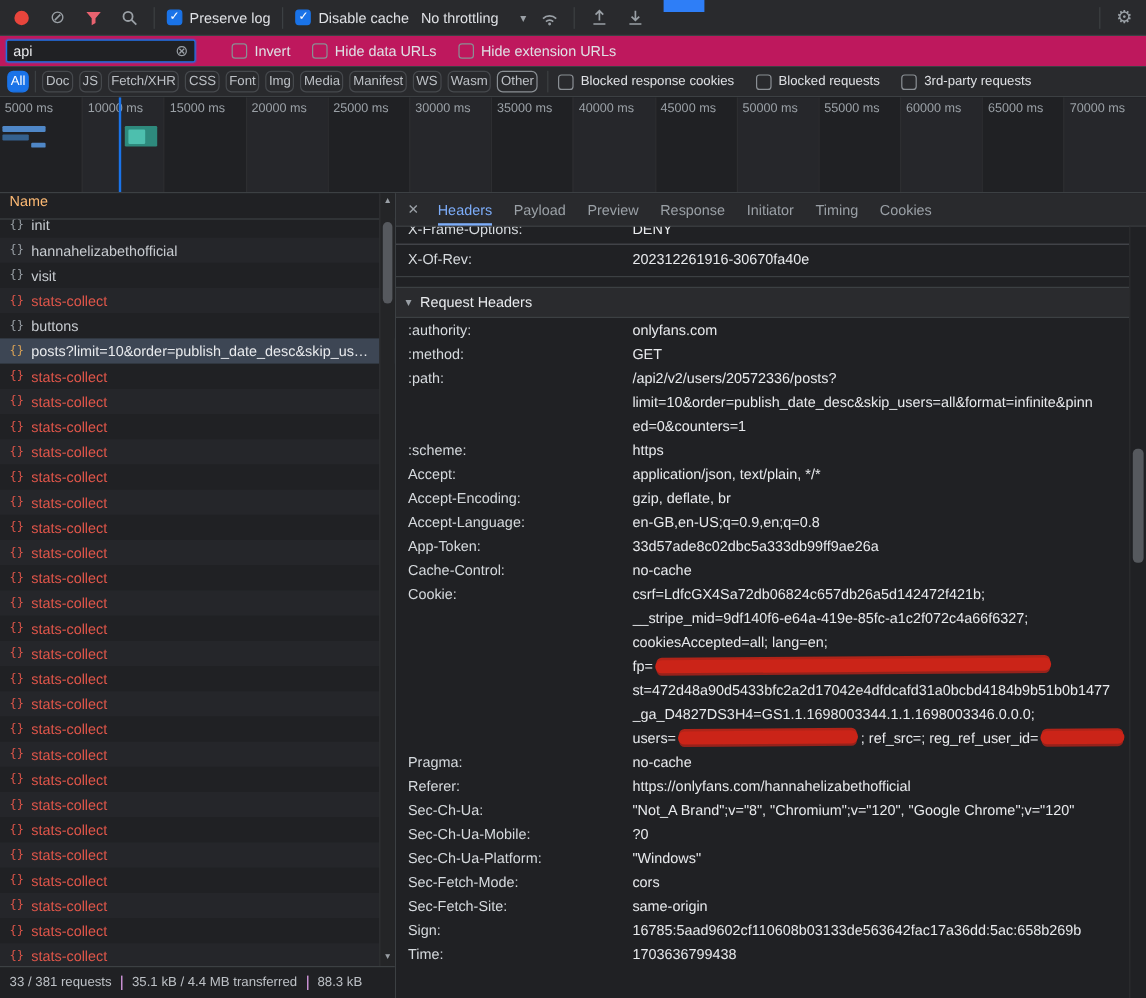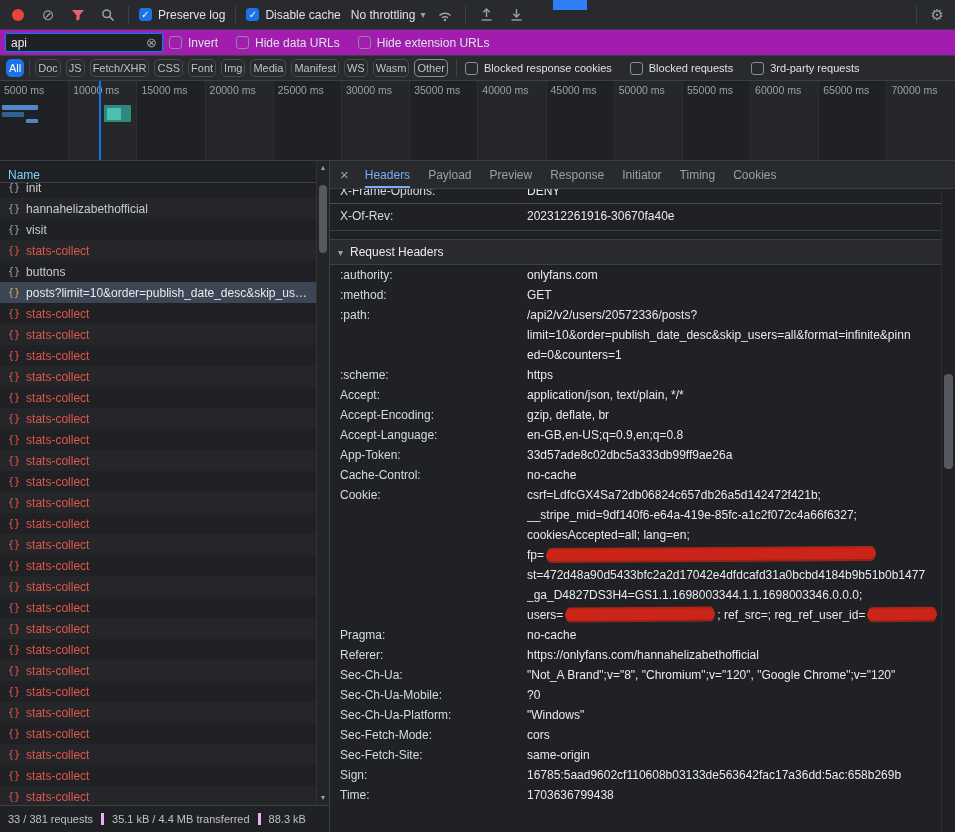--- a/index.html
+++ b/index.html
@@ -9,26 +9,26 @@
 
   
   .toolbar{position:relative;height:30px;background:#292a2d;border-bottom:1px solid #3c4043;display:flex;align-items:center;padding:0 8px;gap:10px}
   .icon-btn{width:20px;height:20px;display:inline-flex;align-items:center;justify-content:center;color:#9aa0a6;flex:none}
   .glyph{font-size:15px;line-height:1}
   .rec-dot{width:12px;height:12px;border-radius:50%;background:#e8453c}
   .tool-sep{width:1px;height:18px;background:#3c4043;flex:none}
   .cb{display:inline-flex;align-items:center;gap:6px;color:#dfe1e5;white-space:nowrap;cursor:default}
   .box{width:13px;height:13px;border:1.5px solid #8a8f94;border-radius:3px;flex:none;display:inline-flex;align-items:center;justify-content:center;font-size:10px;color:transparent;line-height:1}
   .box.checked{background:#1a73e8;border-color:#1a73e8;color:#fff}
-  .throttle{display:inline-flex;align-items:center;gap:5px;color:#dfe1e5;white-space:nowrap}
+  .throttle{display:inline-flex;align-items:center;gap:18px;color:#dfe1e5;white-space:nowrap}
   .caret{color:#9aa0a6;font-size:10px}
   .accent-bar{position:absolute;left:553px;top:0;width:34px;height:10px;background:#2e7ef7}
   .push{margin-left:auto}
 
-  .subbar{height:26px;background:#a21caf;border-bottom:1px solid #3c4043;display:flex;align-items:center;padding:0 5px;gap:6px}
+  .subbar{height:26px;background:#be185d;border-bottom:1px solid #3c4043;display:flex;align-items:center;padding:0 5px;gap:30px}
   .filter-input{width:158px;height:19px;background:#202124;border:1px solid #1a73e8;box-shadow:0 0 0 1px rgba(26,115,232,.35);border-radius:2px;display:flex;align-items:center;padding:0 5px;color:#e8eaed}
   .filter-input .val{flex:1;overflow:hidden;white-space:nowrap}
   .clear-x{color:#9aa0a6;font-size:13px;line-height:1}
   .cb-group{display:inline-flex;align-items:center;gap:18px}
 
   .chipbar{height:25px;background:#292a2d;border-bottom:1px solid #3c4043;display:flex;align-items:center;padding:0 6px;gap:8px;font-size:11px}
   .chip-group{display:inline-flex;align-items:center;gap:5px}
   .chip{padding:2px 2px;border:1px solid #46494d;border-radius:5px;color:#bdc1c6;white-space:nowrap}
   .chip.active{background:#1a73e8;border-color:#1a73e8;color:#fff}
   .chip.outlined{border-color:#8a8f94}
@@ -41,39 +41,39 @@
   .tl-cell:first-child{border-left:none}
   .tl-cell.shade{background:#26272b}
   .wf-overlay{position:absolute;inset:0;pointer-events:none}
   .wf-bar{position:absolute;border-radius:1px}
   .tl-marker{position:absolute;top:0;bottom:0;width:2px;background:#1a73e8}
 
   
   .main{position:absolute;top:161px;left:0;right:0;bottom:0;display:flex}
 
   .left{width:330px;flex:none;border-right:1px solid #3c4043;display:flex;flex-direction:column;position:relative;min-width:0}
-  .list-header{height:22px;flex:none;border-bottom:1px solid #3c4043;display:flex;align-items:flex-end;padding-left:8px;color:#7dd3fc}
+  .list-header{height:22px;flex:none;border-bottom:1px solid #3c4043;display:flex;align-items:flex-start;padding-left:8px;color:#fdba74}
   .req-list-clip{flex:1;overflow:hidden}
   .req-list{margin-top:-6px}
   .req-row{height:21px;display:flex;align-items:center;gap:6px;padding:0 16px 0 8px;white-space:nowrap}
   .req-row.alt{background:#25262a}
   .req-row.selected{background:#3d4654}
   .req-icon{font-size:10px;color:#9aa0a6;flex:none;font-family:"DejaVu Sans Mono",monospace}
   .req-name{flex:1;min-width:0;overflow:hidden;text-overflow:ellipsis;color:#c7cbd0}
   .req-row.error .req-icon,.req-row.error .req-name{color:#e0564a}
   .req-row.selected .req-icon{color:#dba356}
   .req-row.selected .req-name{color:#e8eaed}
 
   .l-scroll{position:absolute;top:0;right:0;bottom:27px;width:13px;background:#242527;border-left:1px solid #303134;display:flex;flex-direction:column;align-items:center}
   .l-scroll .arr{font-size:7px;color:#9aa0a6;margin-top:3px;line-height:1}
   .l-scroll .arr.bottom{margin-top:auto;margin-bottom:4px}
   .l-thumb{position:absolute;top:24px;left:2px;width:8px;height:68px;background:#56595e;border-radius:4px}
 
   .statusbar{height:27px;flex:none;border-top:1px solid #3c4043;background:#202124;display:flex;align-items:center;font-size:11px;color:#bdc1c6;overflow:hidden}
-  .statusbar .seg{padding:0 8px;border-right:3px solid #f0abfc;white-space:nowrap}
+  .statusbar .seg{padding:0 8px;border-right:1px solid #f0abfc;white-space:nowrap}
   .statusbar .seg:last-child{border-right:none}
 
   
   .right{flex:1;display:flex;flex-direction:column;position:relative;min-width:0}
   .tabbar{height:28px;flex:none;background:#292a2d;border-bottom:1px solid #3c4043;display:flex;align-items:center;gap:16px;padding:0 10px}
   .tab-close{color:#9aa0a6;font-size:15px;line-height:1}
   .tabs{display:inline-flex;align-items:center;gap:18px;height:100%}
   .tab{position:relative;height:100%;display:flex;align-items:center;color:#9aa0a6;white-space:nowrap}
   .tab.active{color:#7cacf8}
   .tab.active::after{content:"";position:absolute;left:0;right:0;bottom:0;height:2px;background:#7cacf8}

